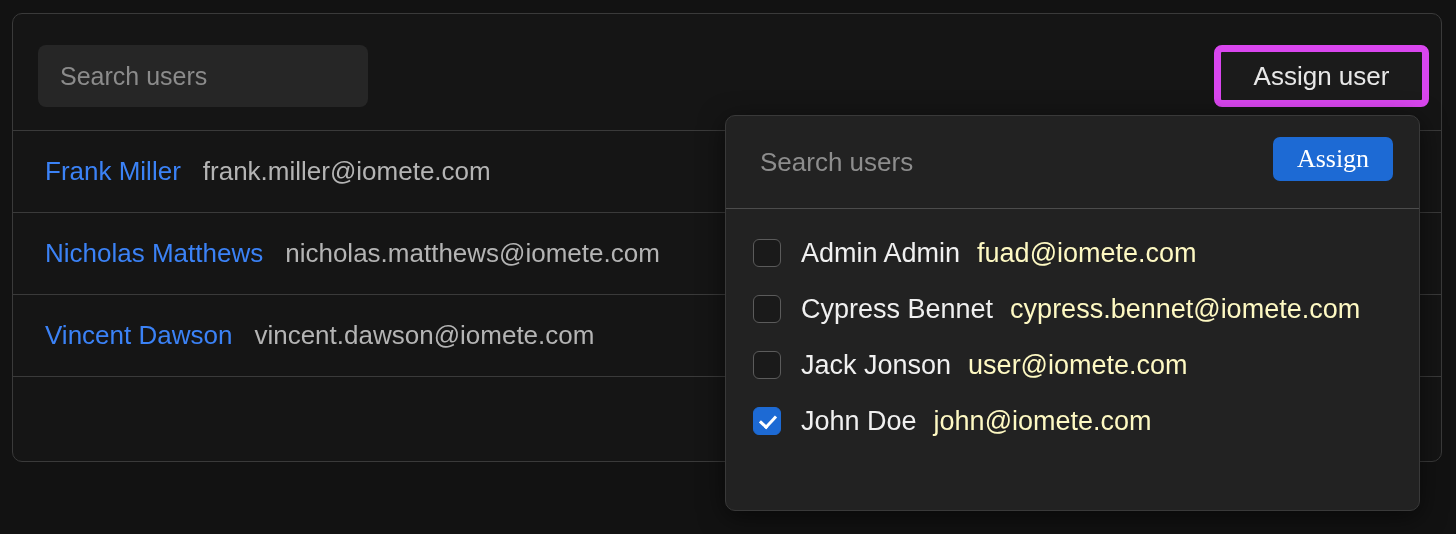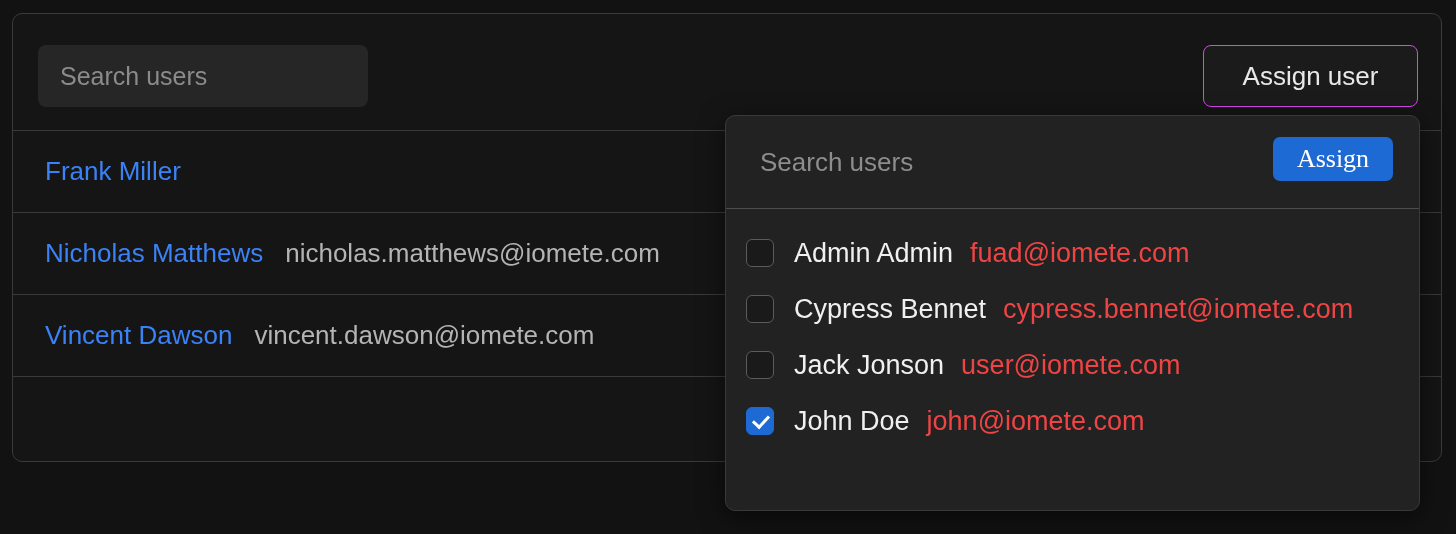--- a/index.html
+++ b/index.html
@@ -59,27 +59,27 @@
     padding: 0 22px;
     outline: none;
   }
   .search-box::placeholder {
     color: #8b8b8b;
     opacity: 1;
   }
 
   .assign-user-btn {
     position: absolute;
-    right: 23px;
+    right: 12px;
     top: 31px;
     width: 215px;
     height: 62px;
     box-sizing: border-box;
     background: #1b1b1b;
-    border: 1px solid #d946ef;
+    border: 7px solid #d946ef;
     border-radius: 8px;
     color: #e8e8e8;
     font-family: "Liberation Sans", sans-serif;
     font-size: 26px;
     cursor: pointer;
     display: flex;
     align-items: center;
     justify-content: center;
   }
 
@@ -172,21 +172,21 @@
     line-height: 1;
   }
 
   .dd-list {
     padding-top: 16px;
   }
   .dd-item {
     height: 56px;
     display: flex;
     align-items: center;
-    padding-left: 20px;
+    padding-left: 27px;
     cursor: pointer;
   }
   .cbox {
     width: 28px;
     height: 28px;
     box-sizing: border-box;
     border-radius: 6px;
     border: 1px solid #5b5b5b;
     background: #1a1a1a;
     flex: 0 0 auto;
@@ -207,21 +207,21 @@
     border-width: 0 3px 3px 0;
     transform: rotate(43deg);
   }
   .dd-name {
     color: #f0f0f0;
     font-size: 27px;
     margin-left: 20px;
     white-space: nowrap;
   }
   .dd-email {
-    color: #ef4444;
+    color: #fef9c3;
     font-size: 27px;
     margin-left: 17px;
     white-space: nowrap;
   }
 </style>
 </head>
 <body>
 
 <div id="root">
 
@@ -229,20 +229,21 @@
 
     <div class="card-toolbar">
       <input class="search-box" type="text" placeholder="Search users" style="">
       <button class="assign-user-btn">Assign user</button>
     </div>
 
     <div class="rows">
 
       <div class="user-row">
         <span class="row-name">Frank Miller</span>
+        <span class="row-email">frank.miller@iomete.com</span>
       </div>
 
       <div class="user-row">
         <span class="row-name">Nicholas Matthews</span>
         <span class="row-email">nicholas.matthews@iomete.com</span>
       </div>
 
       <div class="user-row">
         <span class="row-name">Vincent Dawson</span>
         <span class="row-email">vincent.dawson@iomete.com</span>

